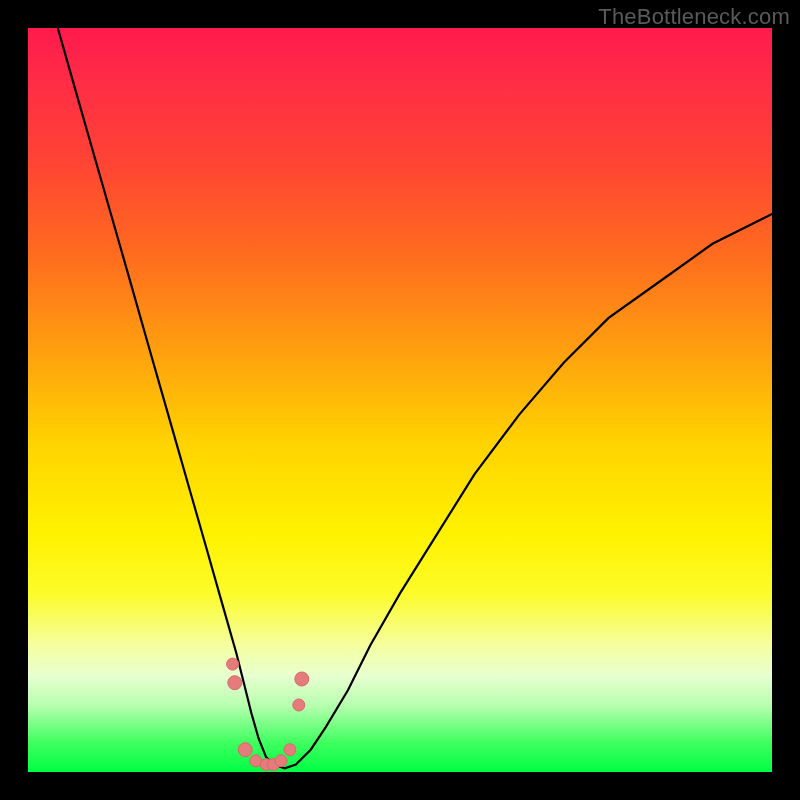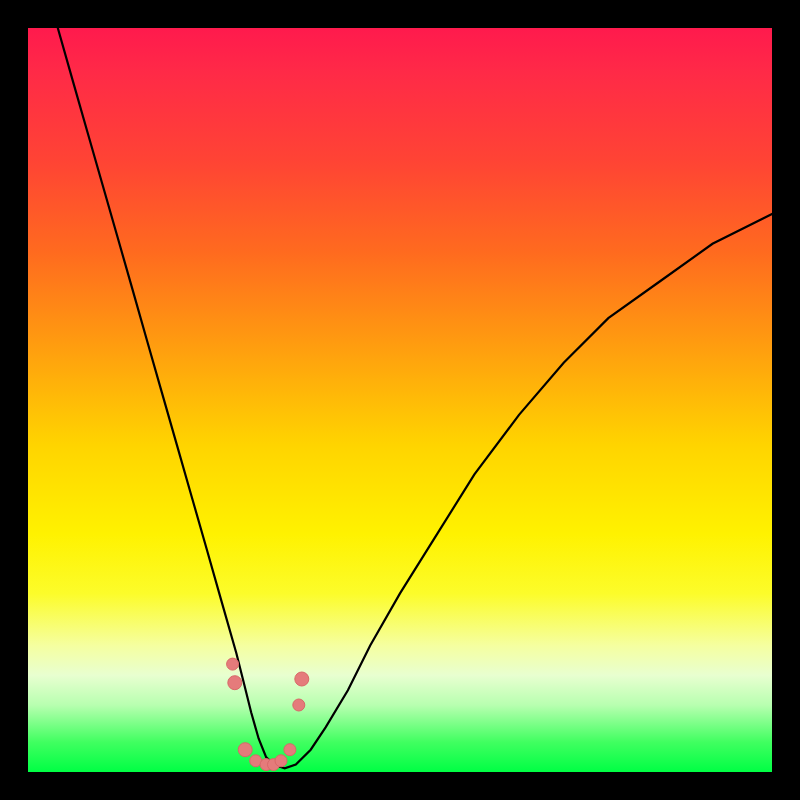--- a/index.html
+++ b/index.html
@@ -86,13 +86,14 @@
           <circle class="dot" cx="227.7" cy="732.8" r="6"></circle>
           <circle class="dot" cx="238.1" cy="736.6" r="6"></circle>
           <circle class="dot" cx="245.5" cy="736.6" r="6"></circle>
           <circle class="dot" cx="253.0" cy="732.8" r="6"></circle>
           <circle class="dot" cx="261.9" cy="721.7" r="6"></circle>
           <circle class="dot" cx="270.8" cy="677.0" r="6"></circle>
           <circle class="dot" cx="273.8" cy="651.0" r="7"></circle>
         </g>
     </svg>
   </div>
+  <div class="watermark">TheBottleneck.com</div>
 </div>
 
 </body></html>

